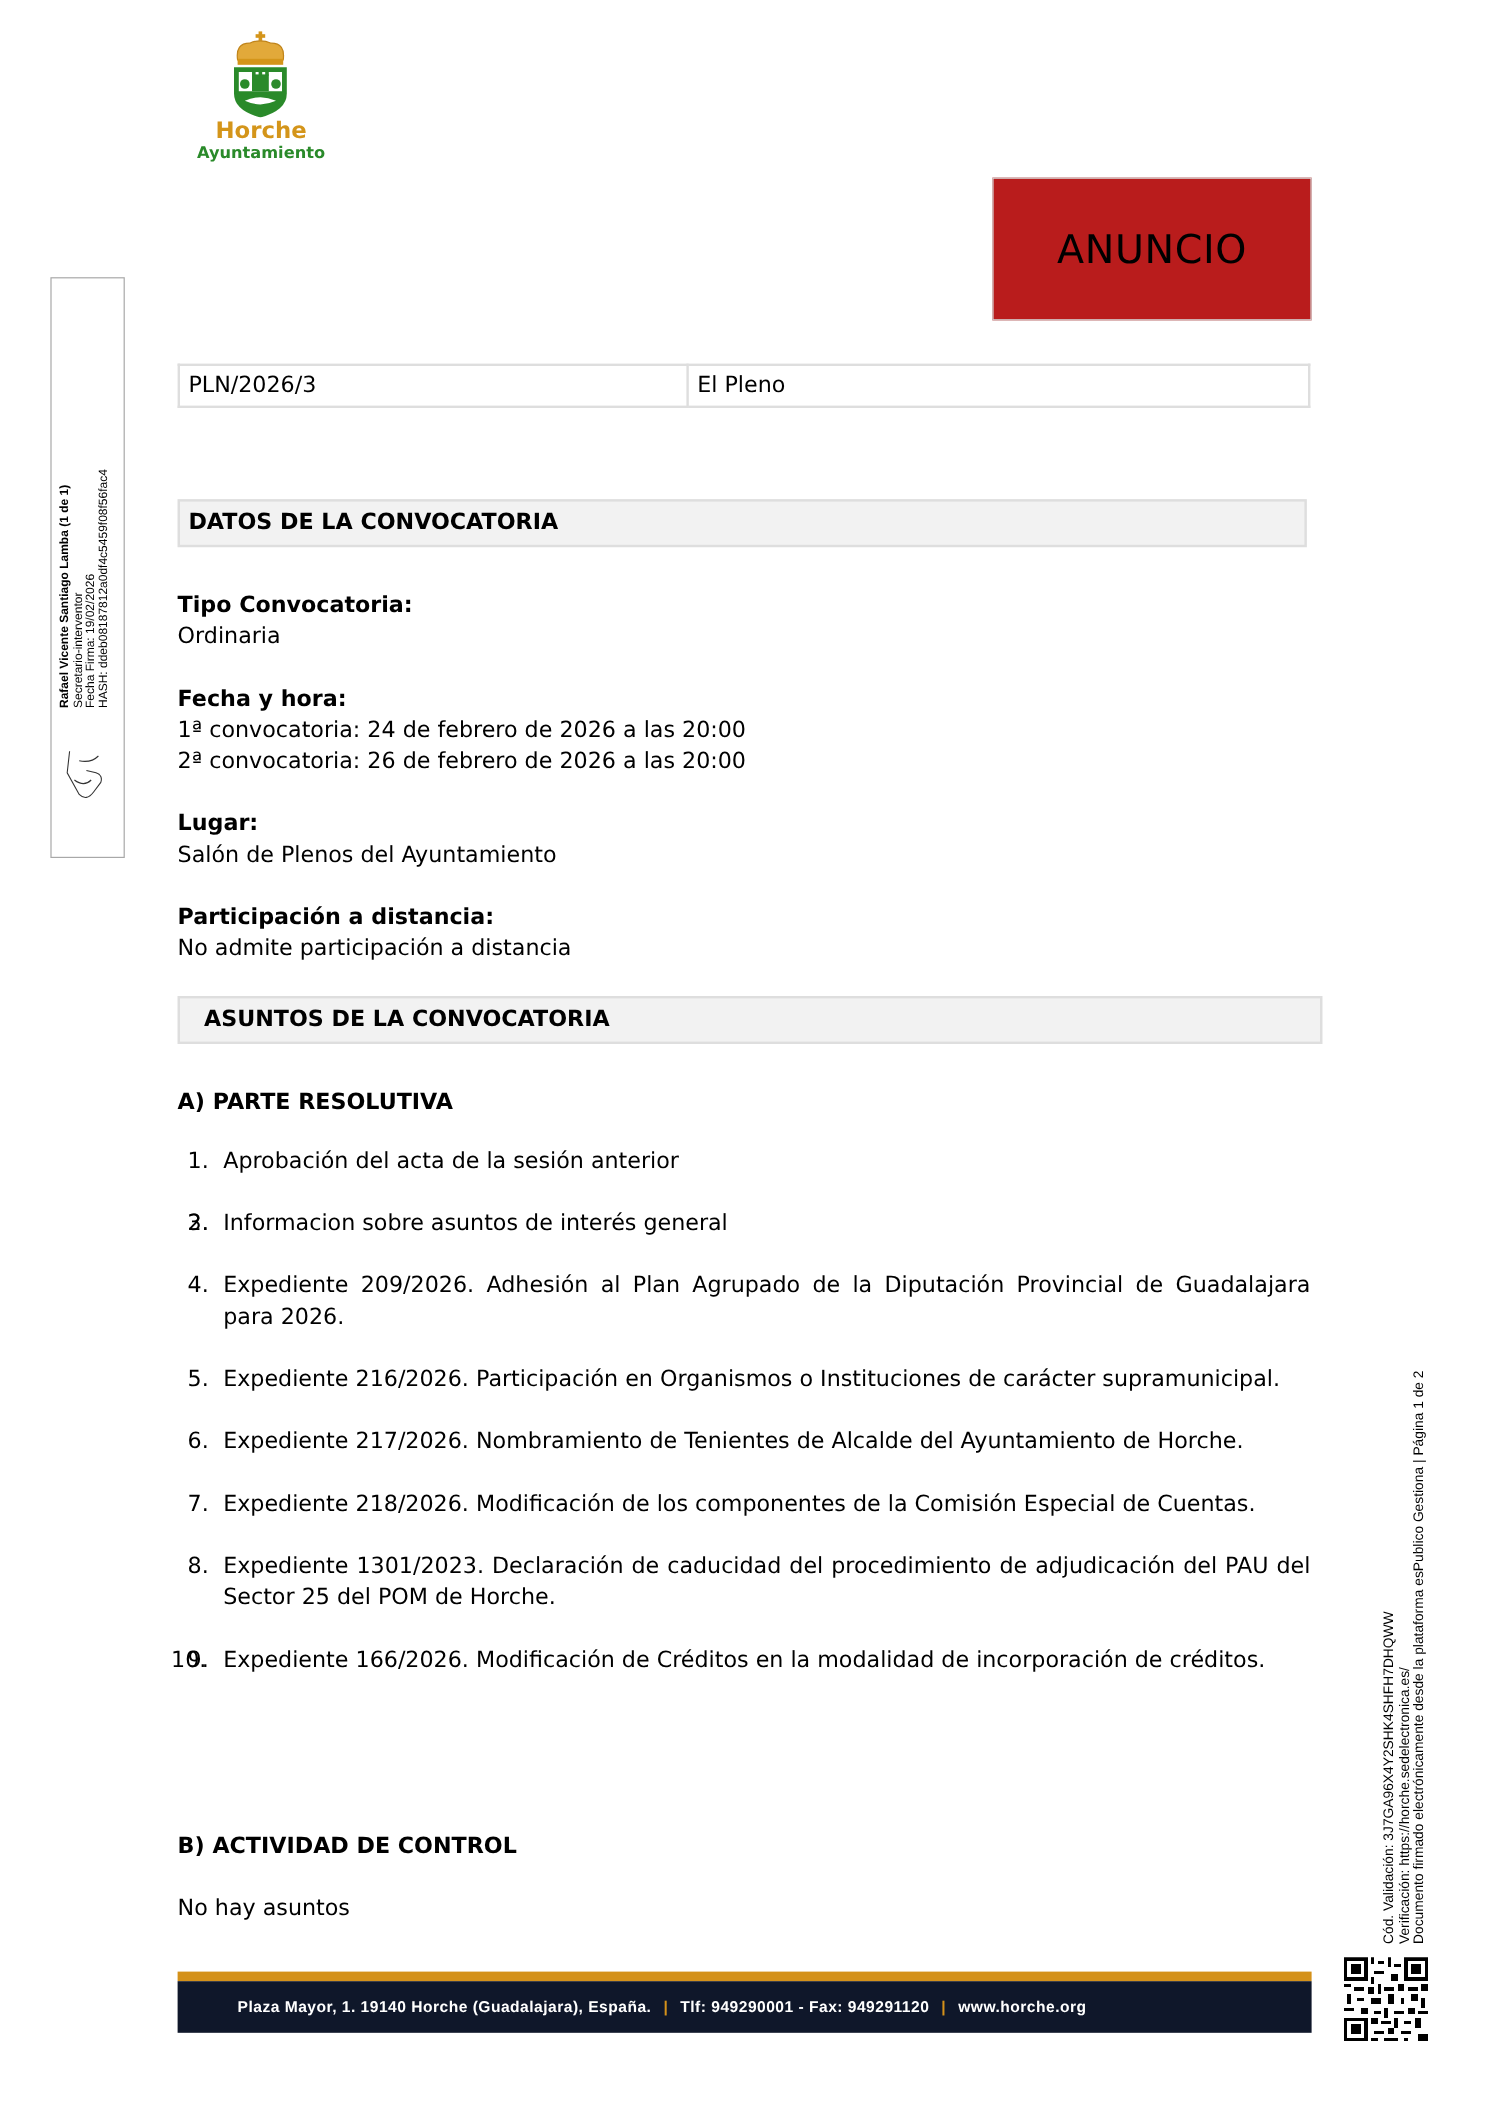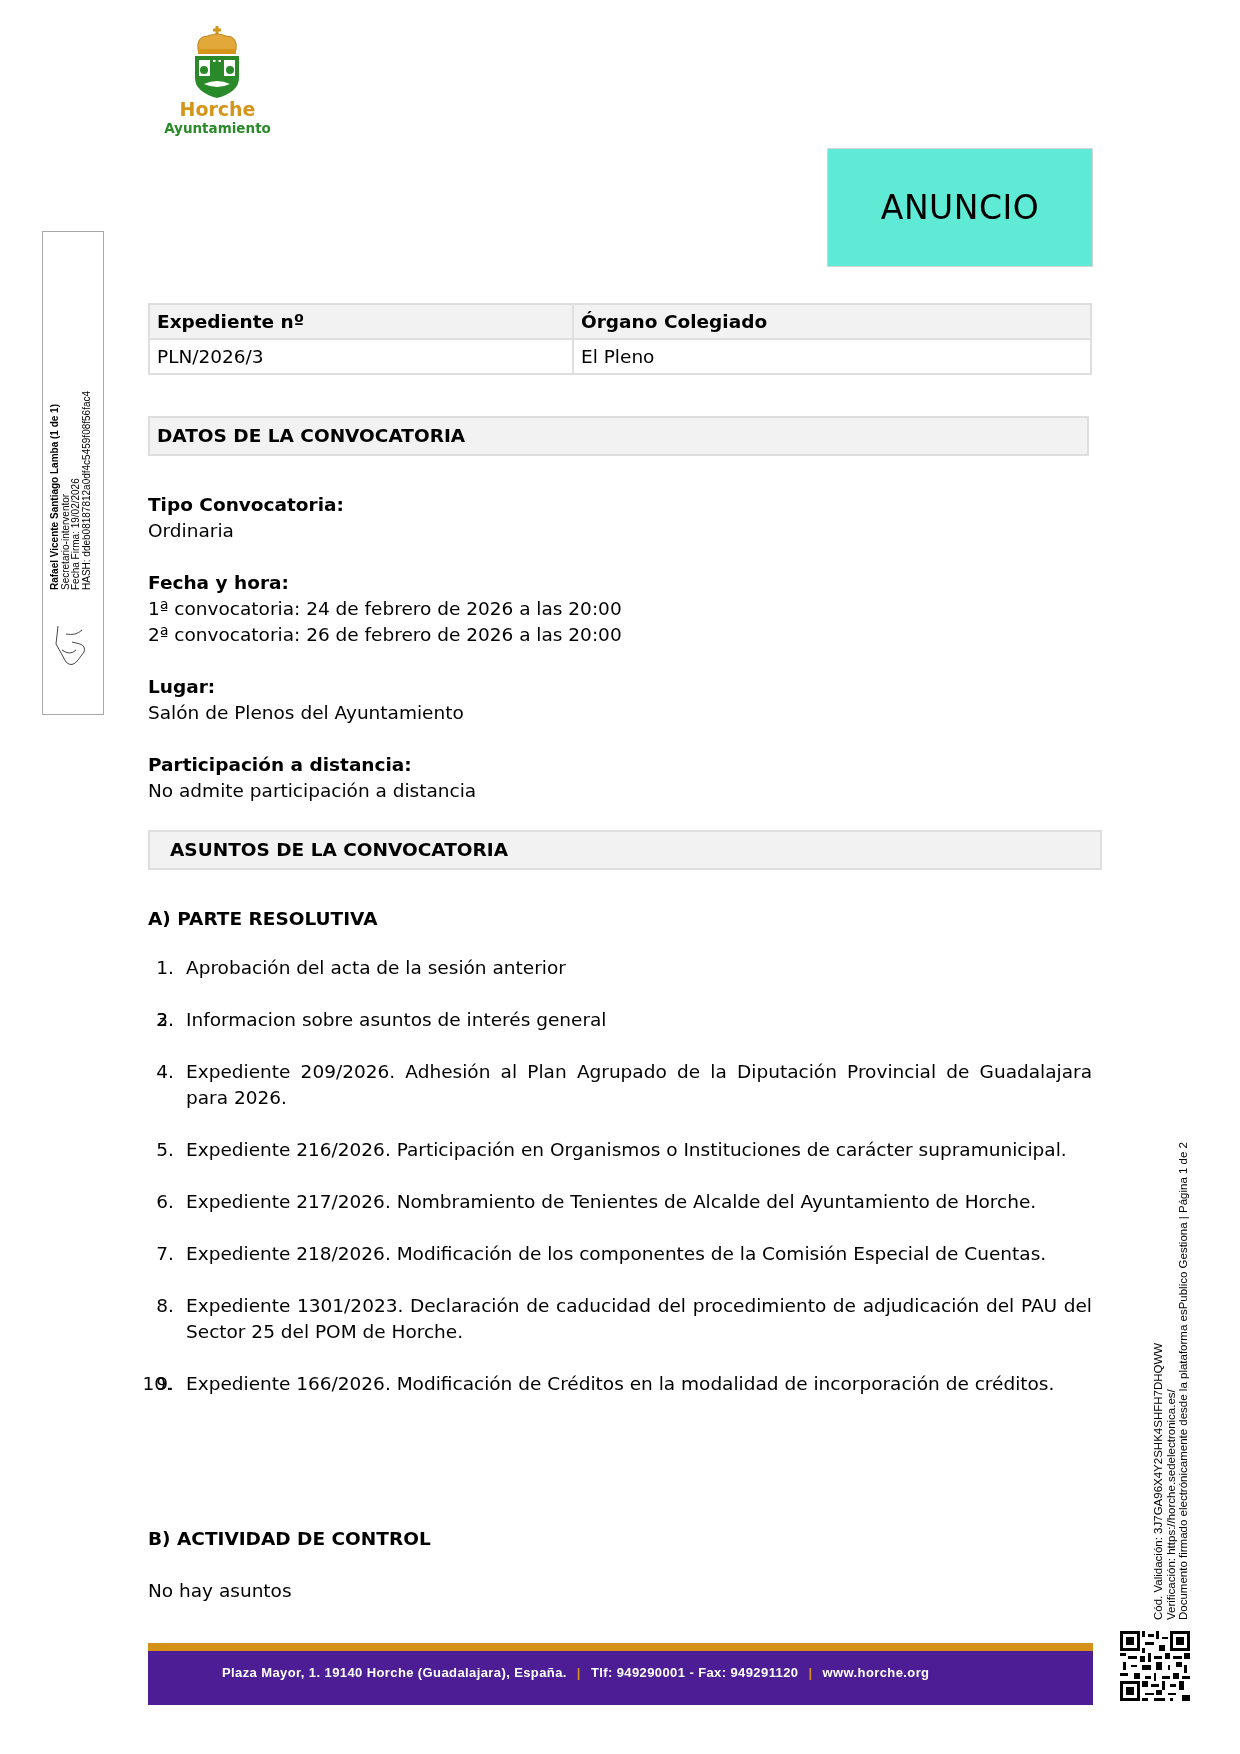--- a/index.html
+++ b/index.html
@@ -7,21 +7,21 @@
          font-family:"DejaVu Sans", sans-serif; color:#000; }
   .abs { position:absolute; }
 
   
   #logo { left:160px; top:26px; width:115px; height:112px; }
   #logo .brand { position:absolute; left:0; width:115px; text-align:center; font-weight:bold; }
   #logo .b1 { top:72px; font-size:19px; color:#d4951a; font-family:"DejaVu Sans", sans-serif; }
   #logo .b2 { top:94px; font-size:13.5px; color:#2a8a2a; }
 
   
-  #anuncio { left:827px; top:148px; width:264px; height:117px; background:#5eead4;
+  #anuncio { left:827px; top:148px; width:264px; height:117px; background:#b91c1c;
              border:1px solid #d4d4d4; display:flex; align-items:center; justify-content:center;
              font-size:33px; letter-spacing:0.5px; }
 
   
   #exp-table { left:148px; top:303px; width:944px; border-collapse:collapse; }
   #exp-table td { border:2px solid #dedede; font-size:18.5px; padding:0 7px; height:33px; }
   #exp-table tr.head td { background:#f2f2f2; font-weight:bold; }
   #exp-table td.c1 { width:408px; }
 
   .section-bar { left:148px; width:930px; height:36px; background:#f2f2f2;
@@ -33,22 +33,22 @@
 
   #list { left:148px; top:955px; width:944px; margin:0; padding:0; list-style:none; }
   #list li { position:relative; padding-left:38px; font-size:18.5px; line-height:26px;
              margin-bottom:26px; text-align:justify; }
   #list li .num { position:absolute; left:-6px; width:38px; text-align:right; padding-right:6px; box-sizing:border-box; }
   #list li .num.wide { left:-8px; }
 
   
   #footer { left:148px; top:1643px; width:945px; height:52px; }
   #footer .top { height:8px; background:#d4911a; }
-  #footer .band { height:54px; background:#4c1d95; color:#fff; font-weight:bold;
-                  font-size:13px; line-height:43px; padding-left:74px; letter-spacing:0.4px;
+  #footer .band { height:43px; background:#0f172a; color:#fff; font-weight:bold;
+                  font-size:13px; line-height:43px; padding-left:50px; letter-spacing:0.4px;
                   font-family:"Liberation Sans", sans-serif; white-space:nowrap; }
   #footer .sep { color:#d4911a; margin:0 10px; }
 
   
   #sig-box { left:42px; top:231px; width:60px; height:482px; border:1px solid #a8a8a8; background:#fff; }
   #sig-text { position:absolute; left:50px; top:590px; transform-origin:0 0; transform:rotate(-90deg);
               font-family:"Liberation Sans", sans-serif; font-size:10px; line-height:10.5px; white-space:nowrap; }
   #sig-text .n { font-weight:bold; }
   #sig-scribble { left:52px; top:622px; width:42px; height:50px; }
 
@@ -81,24 +81,20 @@
   <div class="brand b1">Horche</div>
   <div class="brand b2">Ayuntamiento</div>
 </div>
 
 <div id="anuncio" class="abs">
   <span>ANUNCIO</span>
 </div>
 
 <table id="exp-table" class="abs">
   <tbody>
-      <tr class="head">
-    <td class="c1">Expediente nº</td>
-    <td>Órgano Colegiado</td>
-  </tr>
   <tr>
     <td class="c1">PLN/2026/3</td>
     <td>El Pleno</td>
   </tr>
 </tbody>
   </table>
 
 <div class="abs section-bar" style="top:416px;">DATOS DE LA CONVOCATORIA</div>
 
 <div class="abs lbl" style="top:494px;">Tipo Convocatoria:</div>

